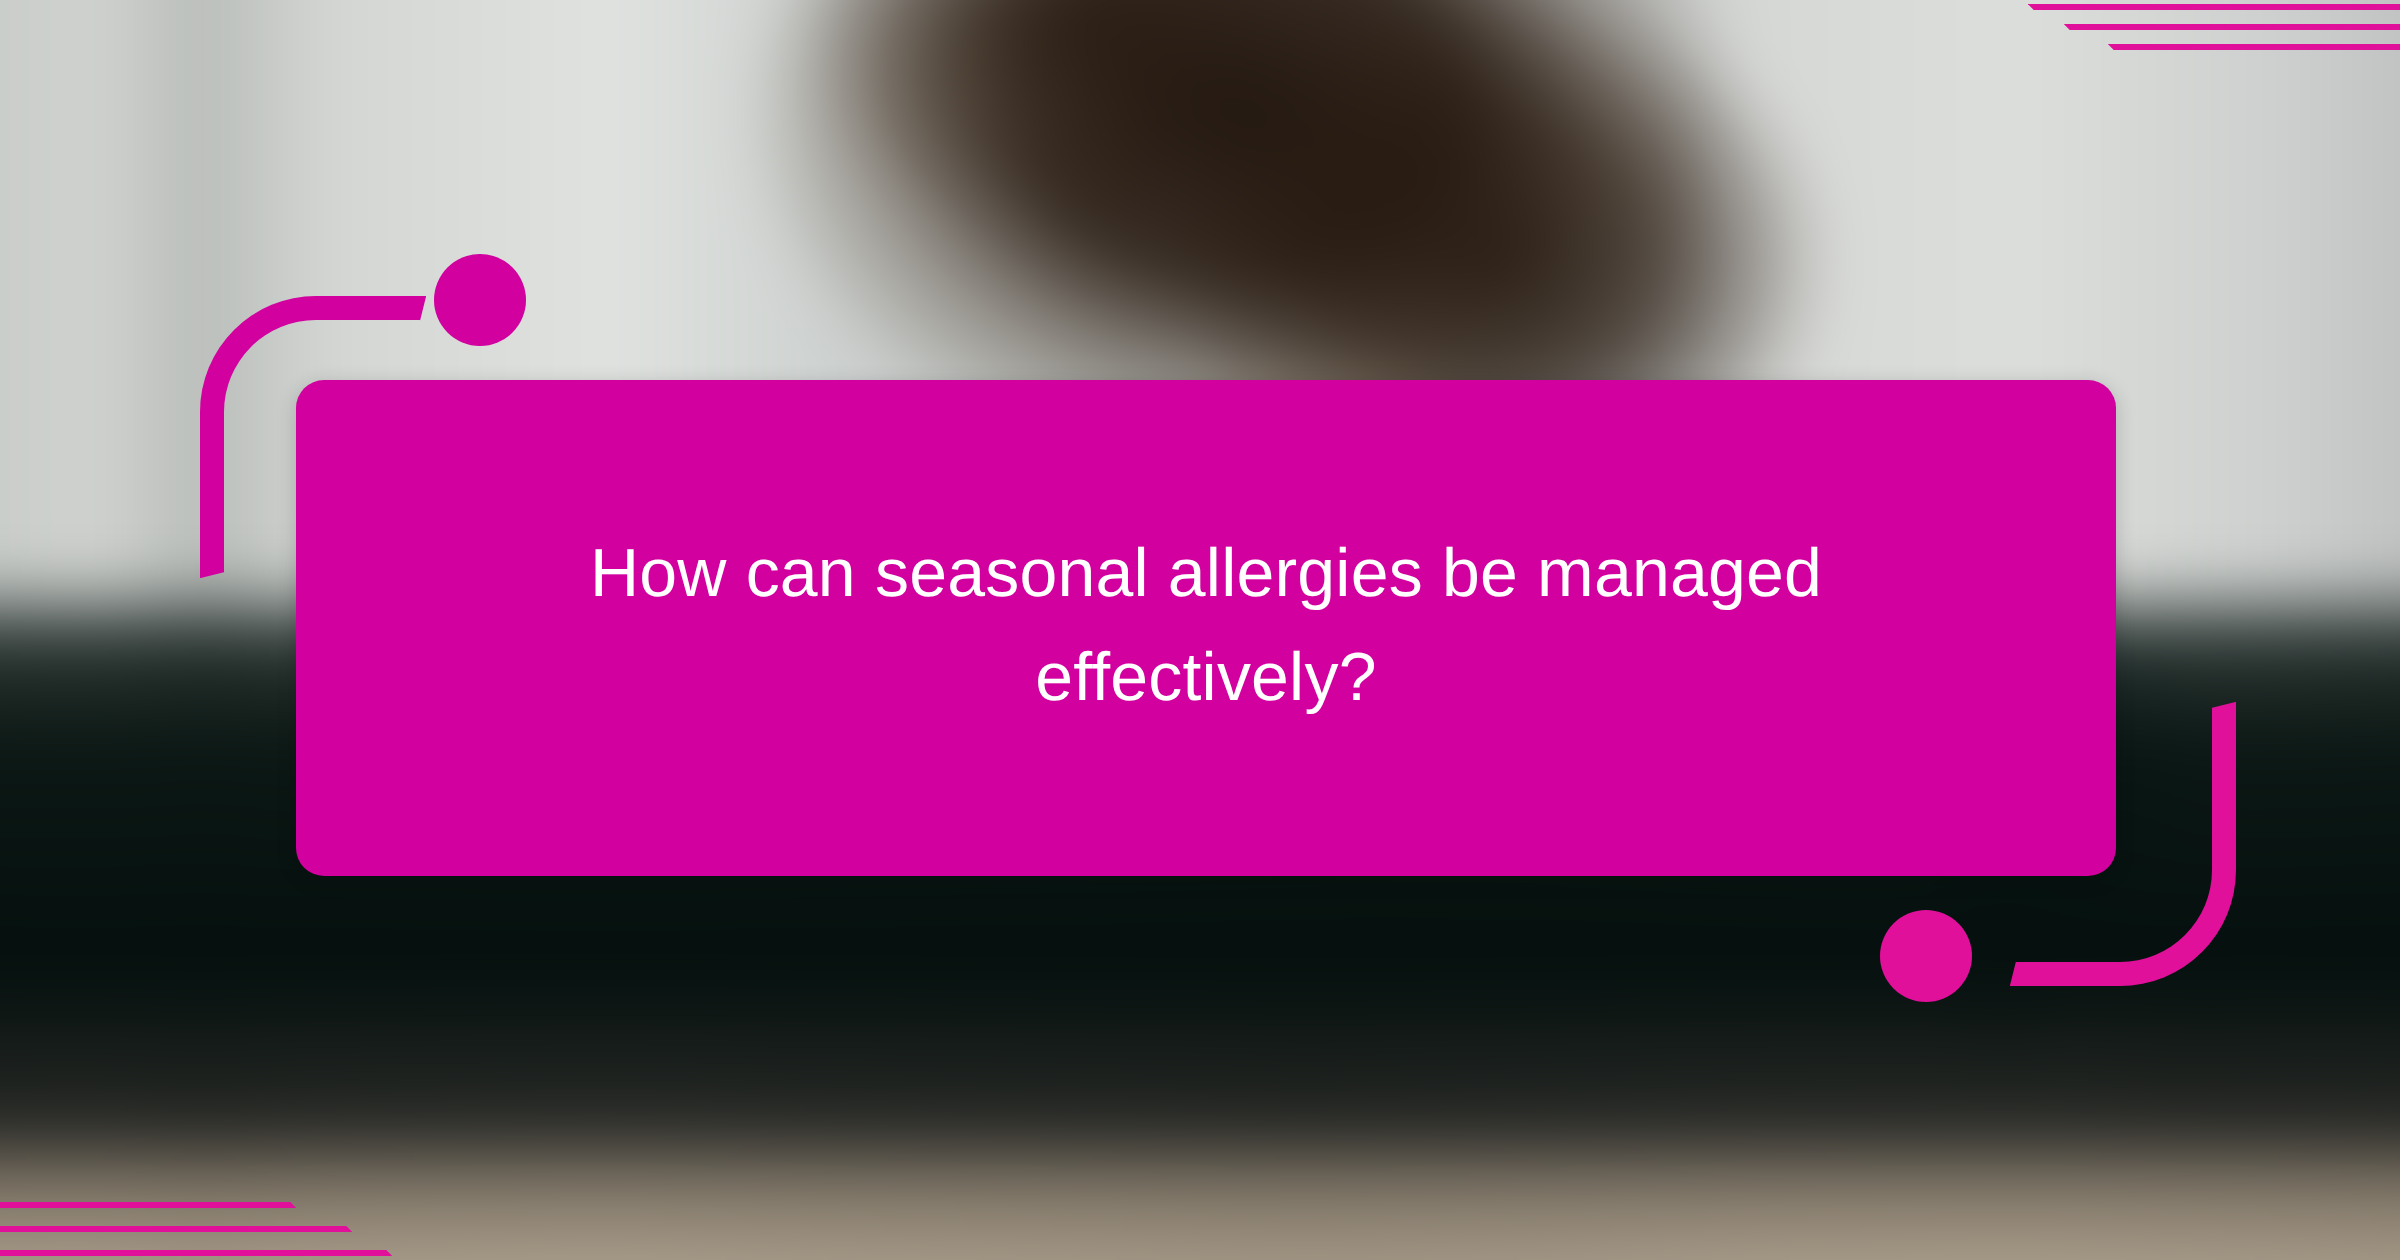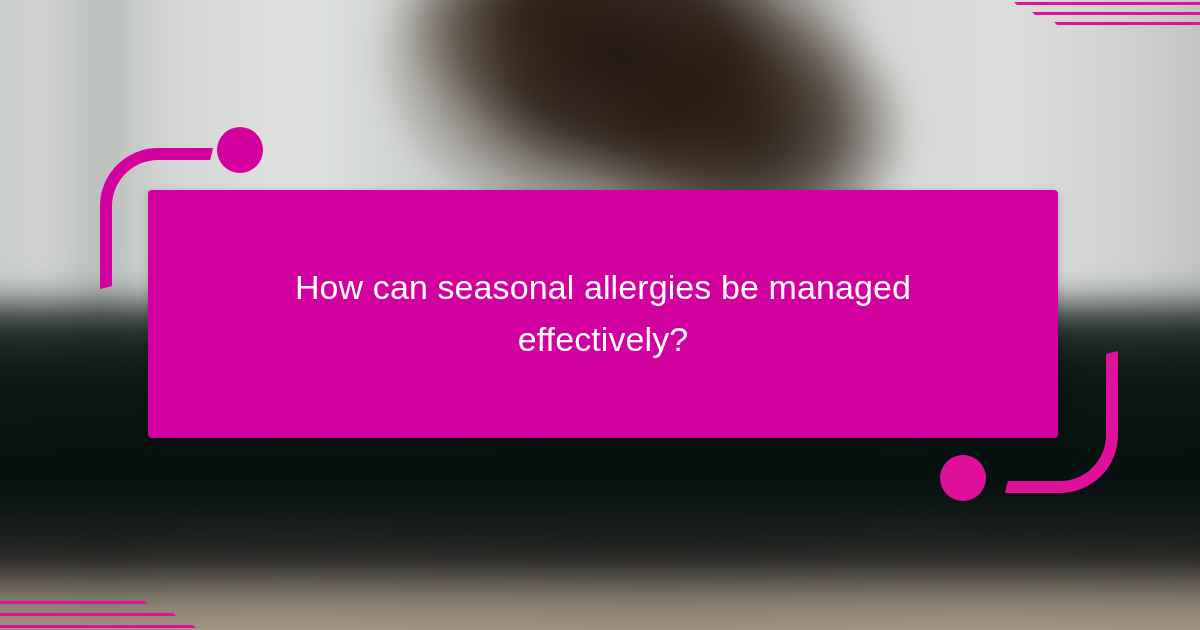--- a/index.html
+++ b/index.html
@@ -141,21 +141,21 @@
   .dot-bottom { left: 940px; top: 455px; width: 46px; height: 46px; background: #E0109B; }
 
   
   .question-card {
     position: absolute;
     left: 148px;
     top: 190px;
     width: 910px;
     height: 248px;
     background: #D1009F;
-    border-radius: 4px;
+    border-radius: 14px;
     display: flex;
     align-items: center;
     justify-content: center;
     box-shadow: 0 2px 10px rgba(0,0,0,0.18);
   }
   .question-text {
     color: #ffffff;
     font-size: 34px;
     line-height: 1.52;
     text-align: center;

